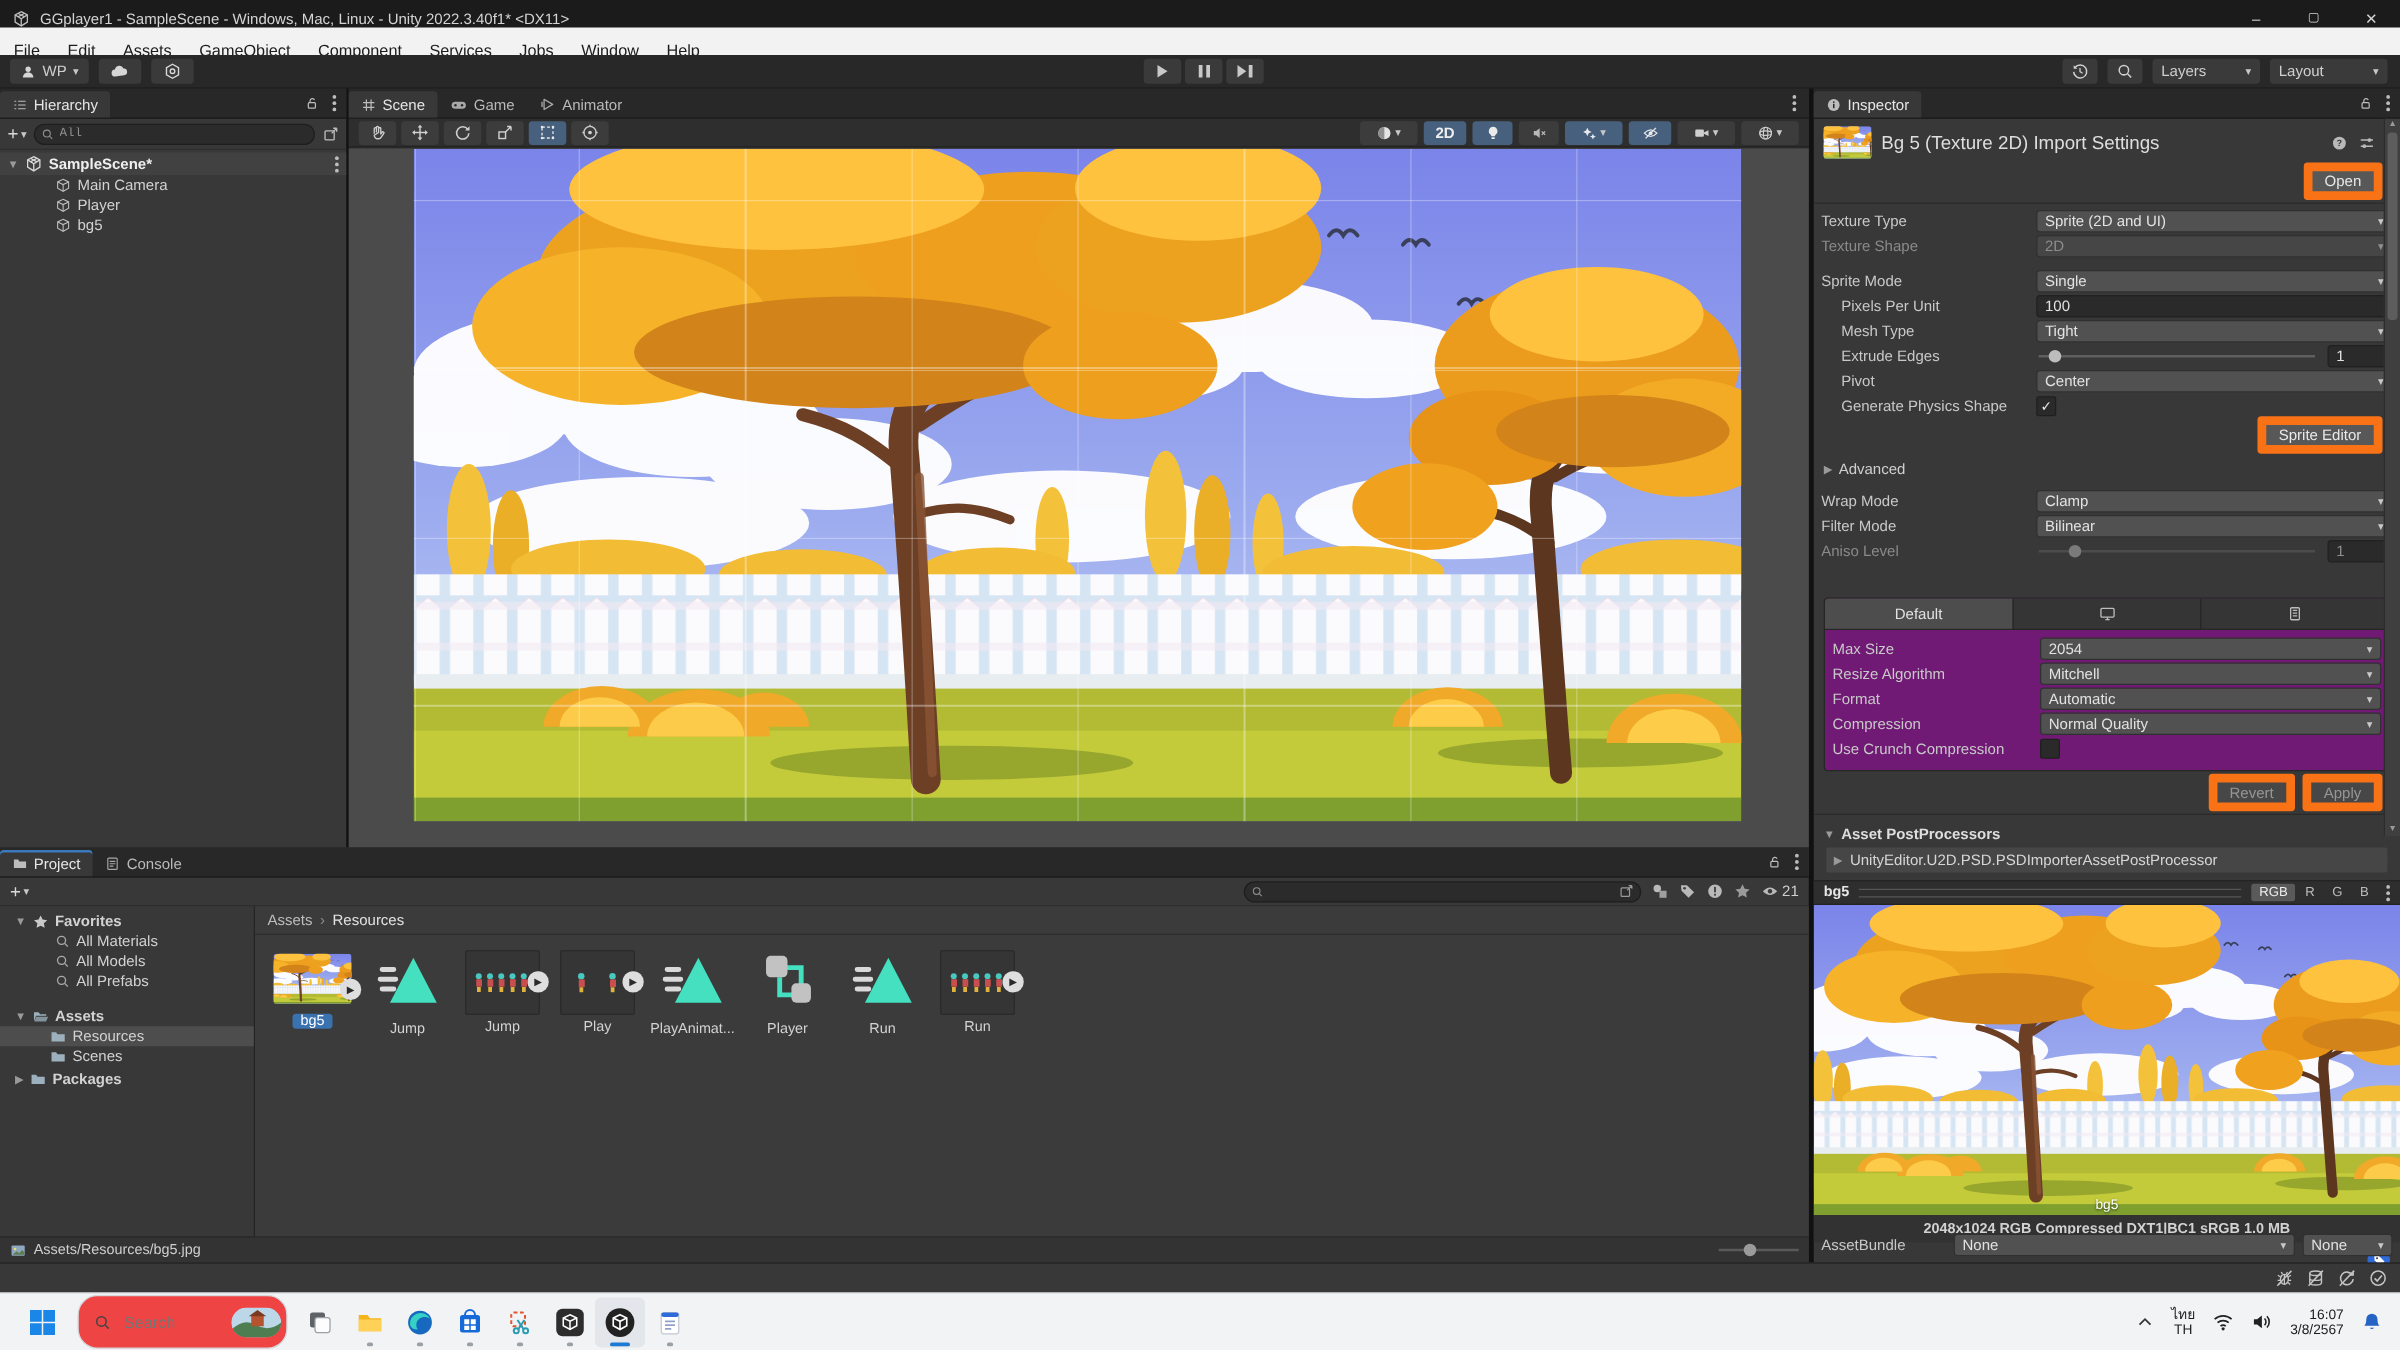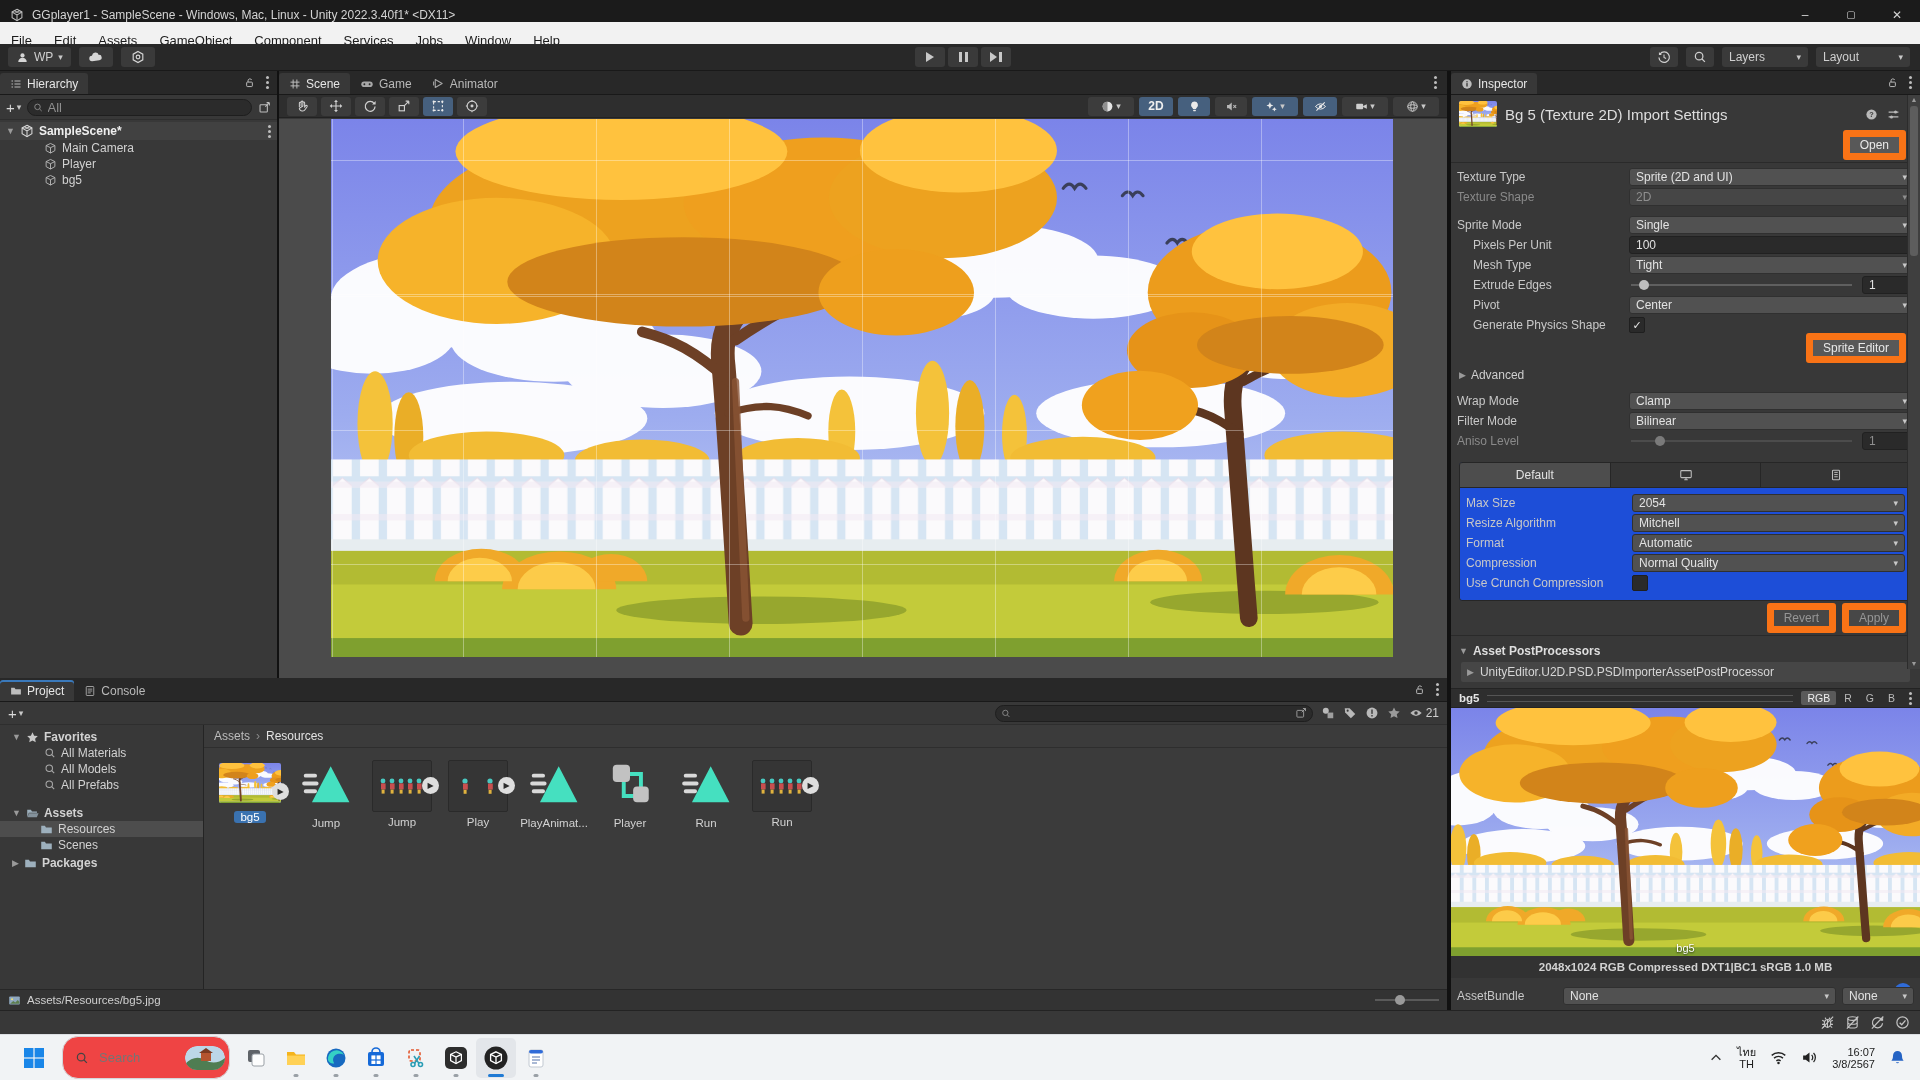--- a/index.html
+++ b/index.html
@@ -34,21 +34,21 @@
   .ubtn{background:#585858;border:7px solid #f97316;border-radius:3px;color:#e8e8e8;padding:1px 10px;font-size:12px;display:inline-flex;align-items:center}
   .ubtn.dis{color:#969696;background:#474747}
   .chk{width:14px;height:14px;background:#2a2a2a;border:1px solid #1f1f1f;border-radius:2px;display:flex;align-items:center;justify-content:center;color:#e8e8e8;font-size:11px}
   .slider{flex:1;height:2px;background:#5f5f5f;position:relative;margin:0 10px 0 2px}
   .knob{position:absolute;top:-4px;width:10px;height:10px;border-radius:50%;background:#bdbdbd}
   .fold{color:#cfcfcf;display:flex;align-items:center;gap:5px}
   .tri{font-size:9px;color:#9a9a9a}
   
   .trow{display:flex;align-items:center;height:16px;gap:5px;color:#d2d2d2;white-space:nowrap}
   .srch{background:#2b2b2b;border:1px solid #1e1e1e;border-radius:9px;height:17px;display:flex;align-items:center;padding:0 5px;gap:4px;box-sizing:border-box}
-  .srch input{background:transparent;border:none;outline:none;color:#cfcfcf;font-size:13px;width:100%;padding:0;font-family:Liberation Sans, sans-serif}
+  .srch input{background:transparent;border:none;outline:none;color:#cfcfcf;font-size:10px;width:100%;padding:0;font-family:Liberation Mono, monospace}
   .srch input::placeholder{color:#8f8f8f}
   
   .sbtn{width:38px;height:19px;background:#3c3c3c;border-radius:3px;display:flex;align-items:center;justify-content:center;gap:2px}
   .sbtn.on{background:#46607e}
   .sbtn.sm{width:30px}
   
   .aitem{position:absolute;width:72px;text-align:center}
   .alab{margin-top:4px;font-size:11.5px;color:#d2d2d2;white-space:nowrap}
   .alab .pill{background:#3a72b0;color:#fff;border-radius:3px;padding:0 6px;display:inline-block}
   .badge{position:absolute;right:-8px;top:20px;width:17px;height:17px;border-radius:50%;background:#dedede;display:flex;align-items:center;justify-content:center;color:#2b2b2b;font-size:8px}
@@ -762,21 +762,21 @@
     <div class="irow">
       <span class="ilab dim">Aniso Level</span>
       <div class="ictl">
         <div class="slider" style="background:#4c4c4c">
               <div class="knob" style="left:24px;background:#7a7a7a"></div>
             </div>
         <div class="numbox" style="width:52px;color:#8e8e8e">1</div>
       </div>
     </div>
 
-    <div style="margin:12px 8px 0 8px;border:1px solid #262626;border-radius:3px;background:#1d4ed8">
+    <div style="margin:28px 8px 0 8px;border:1px solid #262626;border-radius:3px;background:#701a75">
       <div style="display:flex;height:24px;background:#353535;border-bottom:1px solid #262626">
         <div class="f" style="flex:1;justify-content:center;background:#4d4d4d;color:#e2e2e2;border-radius:3px 0 0 0">
               <span>Default</span>
             </div>
         <div class="f" style="flex:1;justify-content:center;border-left:1px solid #262626">
               <svg class="ic" width="14" height="14" viewBox="0 0 16 16" style="color:#bdbdbd">
                 <use href="#i-monitor"></use>
               </svg>
             </div>
         <div class="f" style="flex:1;justify-content:center;border-left:1px solid #262626">

